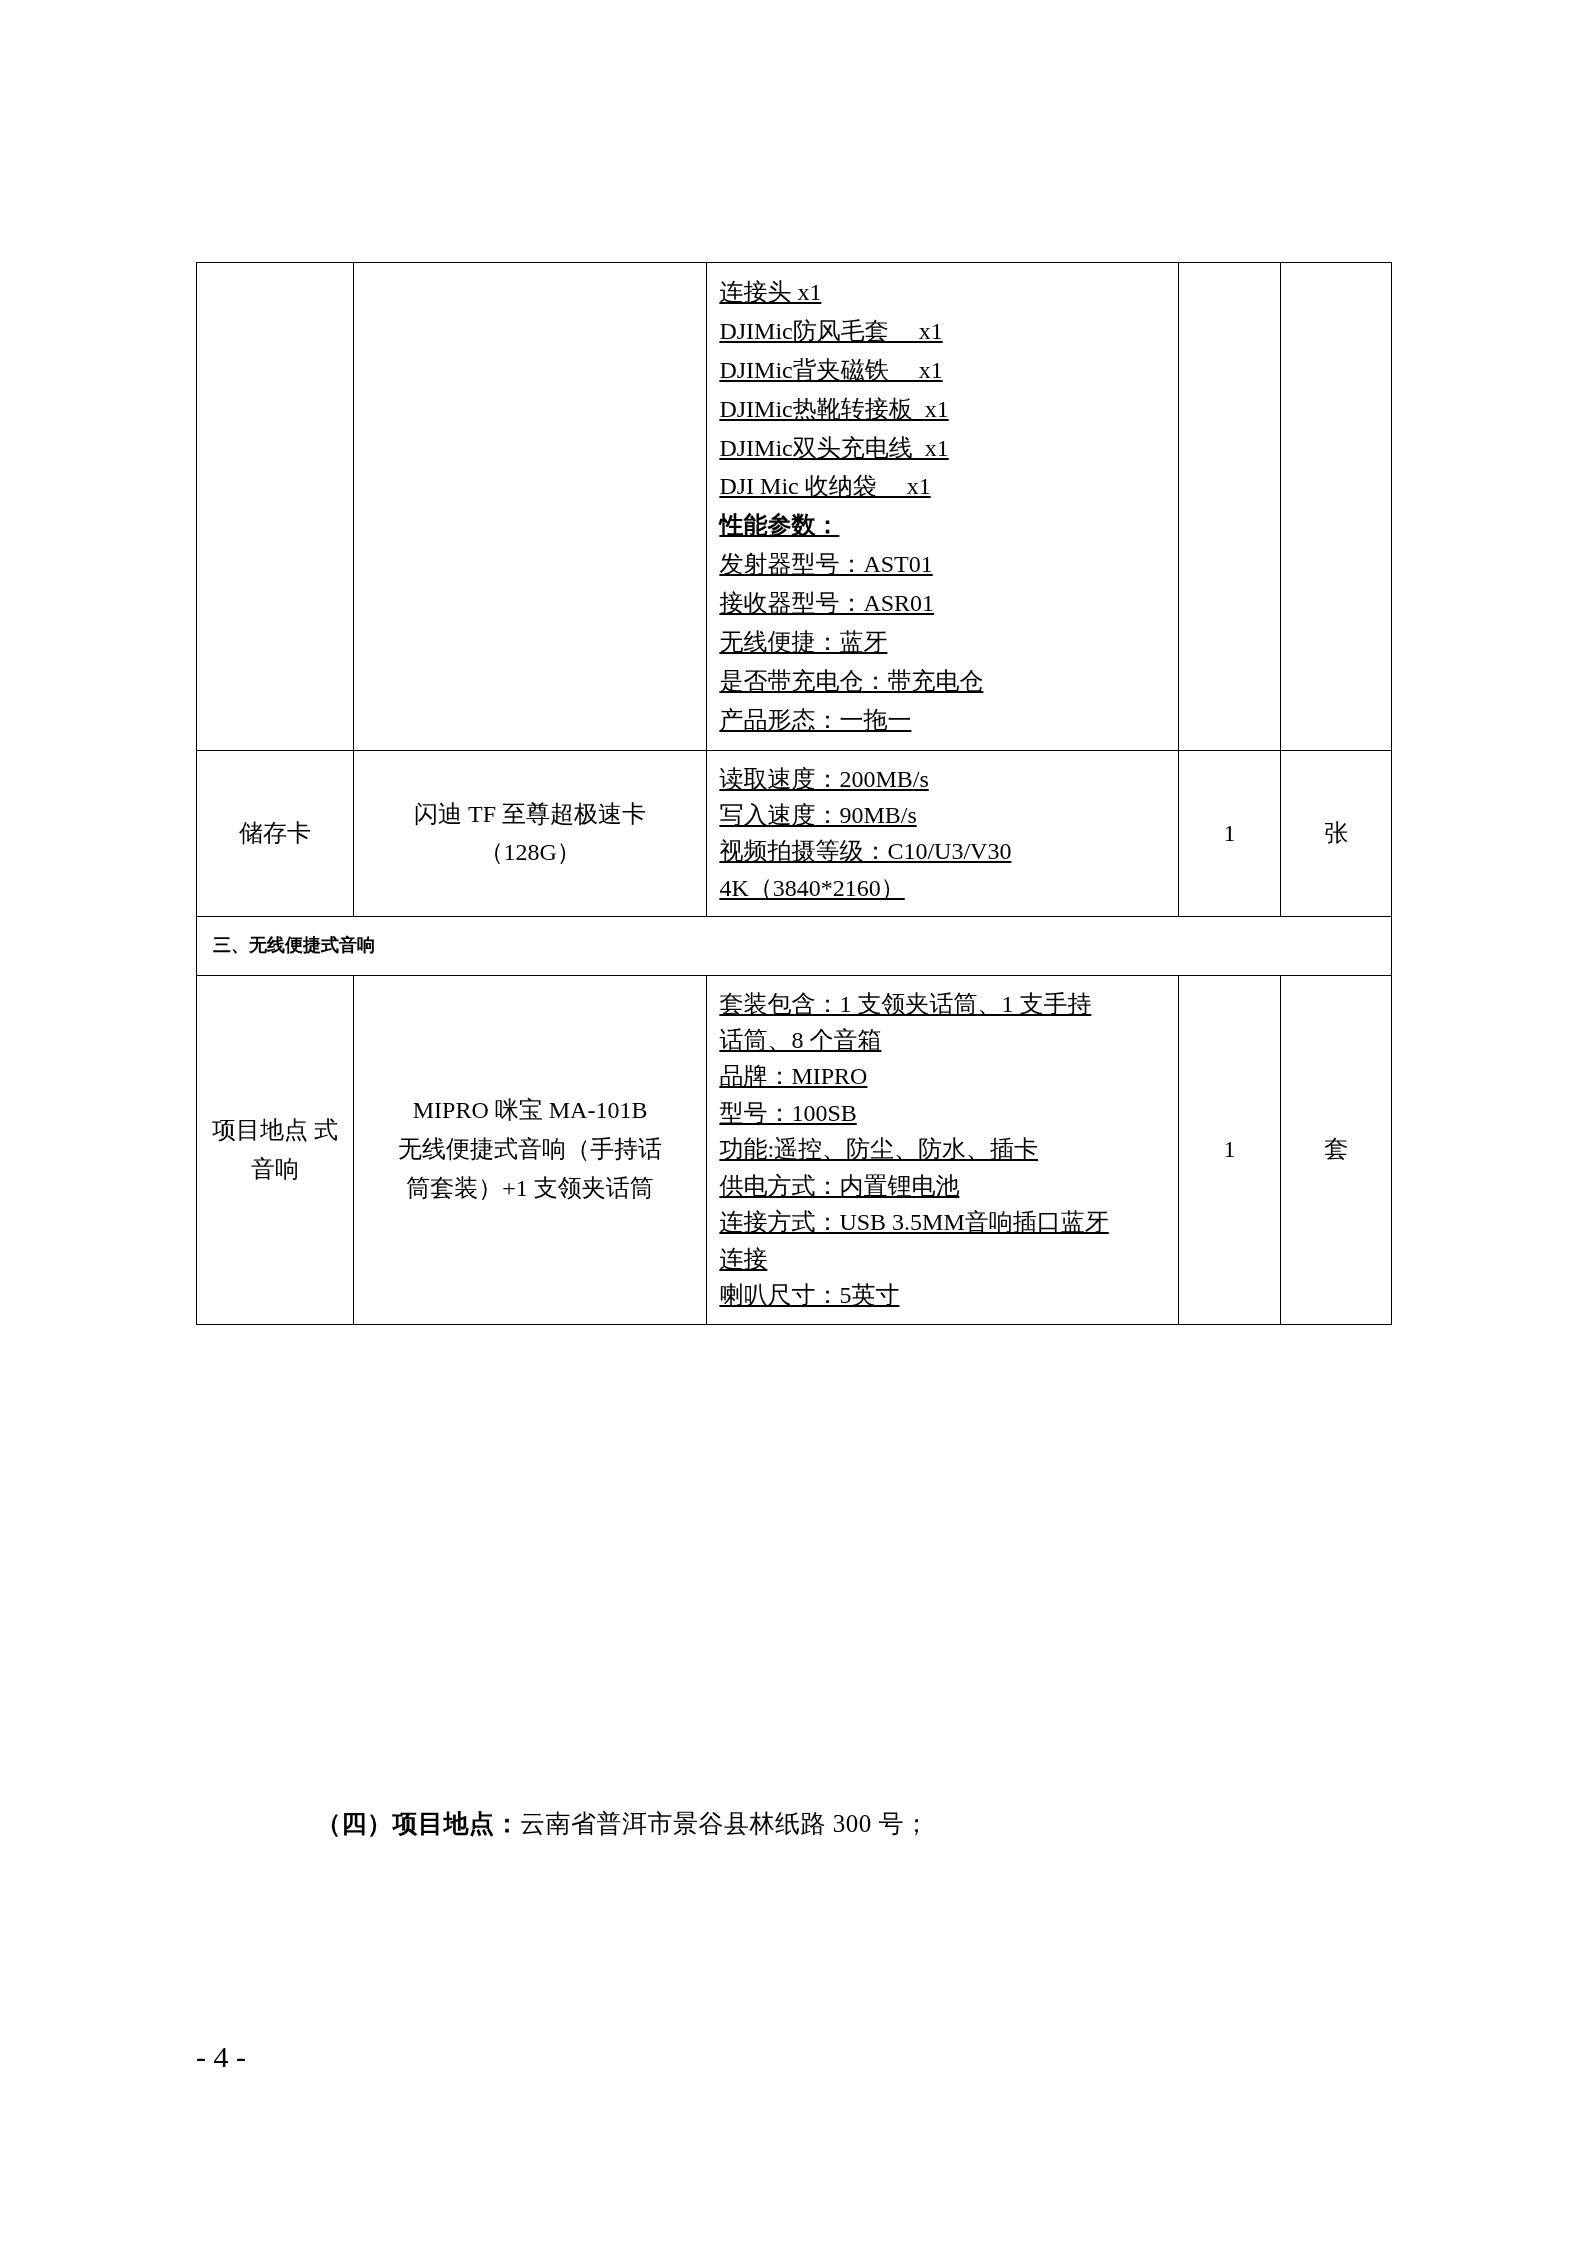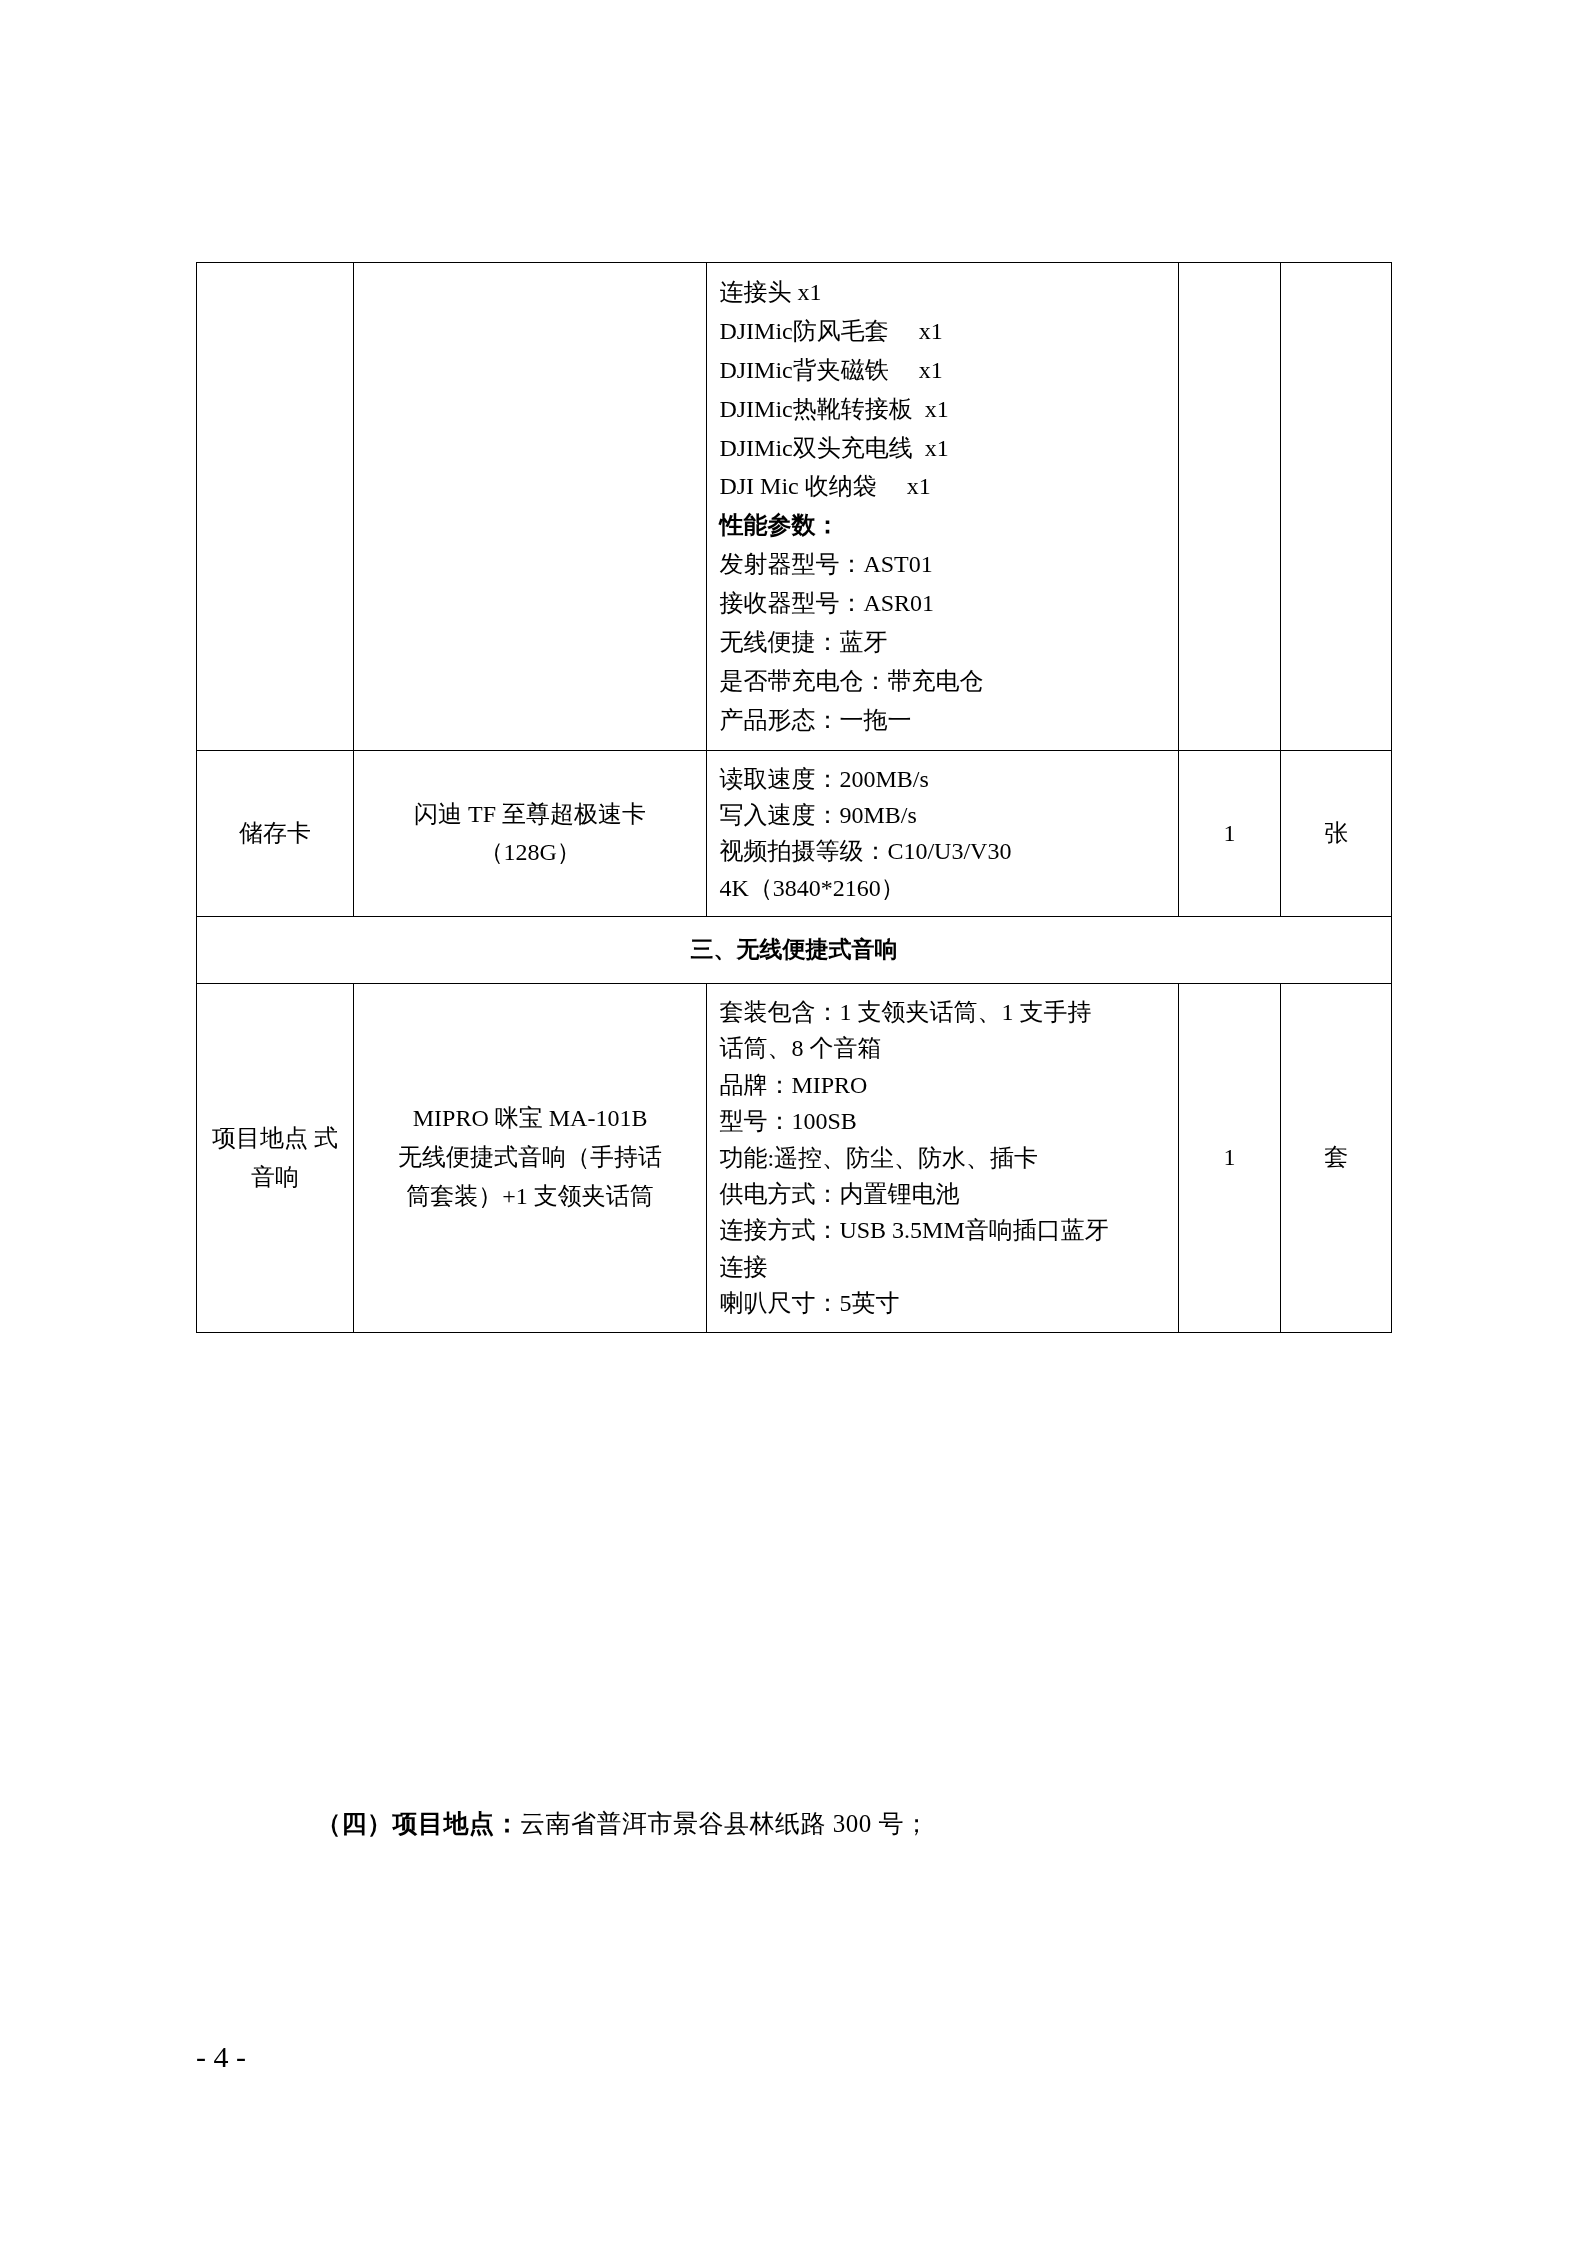--- a/index.html
+++ b/index.html
@@ -41,32 +41,33 @@
   .col-spec   { width: 345px; }
   .col-detail { width: 460px; }
   .col-qty    { width: 100px; }
   .col-unit   { width: 108px; }
 
   .cell-center {
     text-align: center;
   }
   .cell-detail {
     text-align: left;
+    text-decoration: underline;
   }
   .cell-detail .ln {
     display: block;
     white-space: pre;
   }
   .bold {
     font-weight: bold;
   }
   .section-row td {
-    text-align: center;
+    text-align: left;
     font-weight: bold;
-    font-size: 23px;
+    font-size: 18px;
     padding: 14px 16px;
   }
   .tight .ln {
     line-height: 1.52;
   }
   .spec-lines .ln {
     display: block;
   }
 
   .footer-block {

